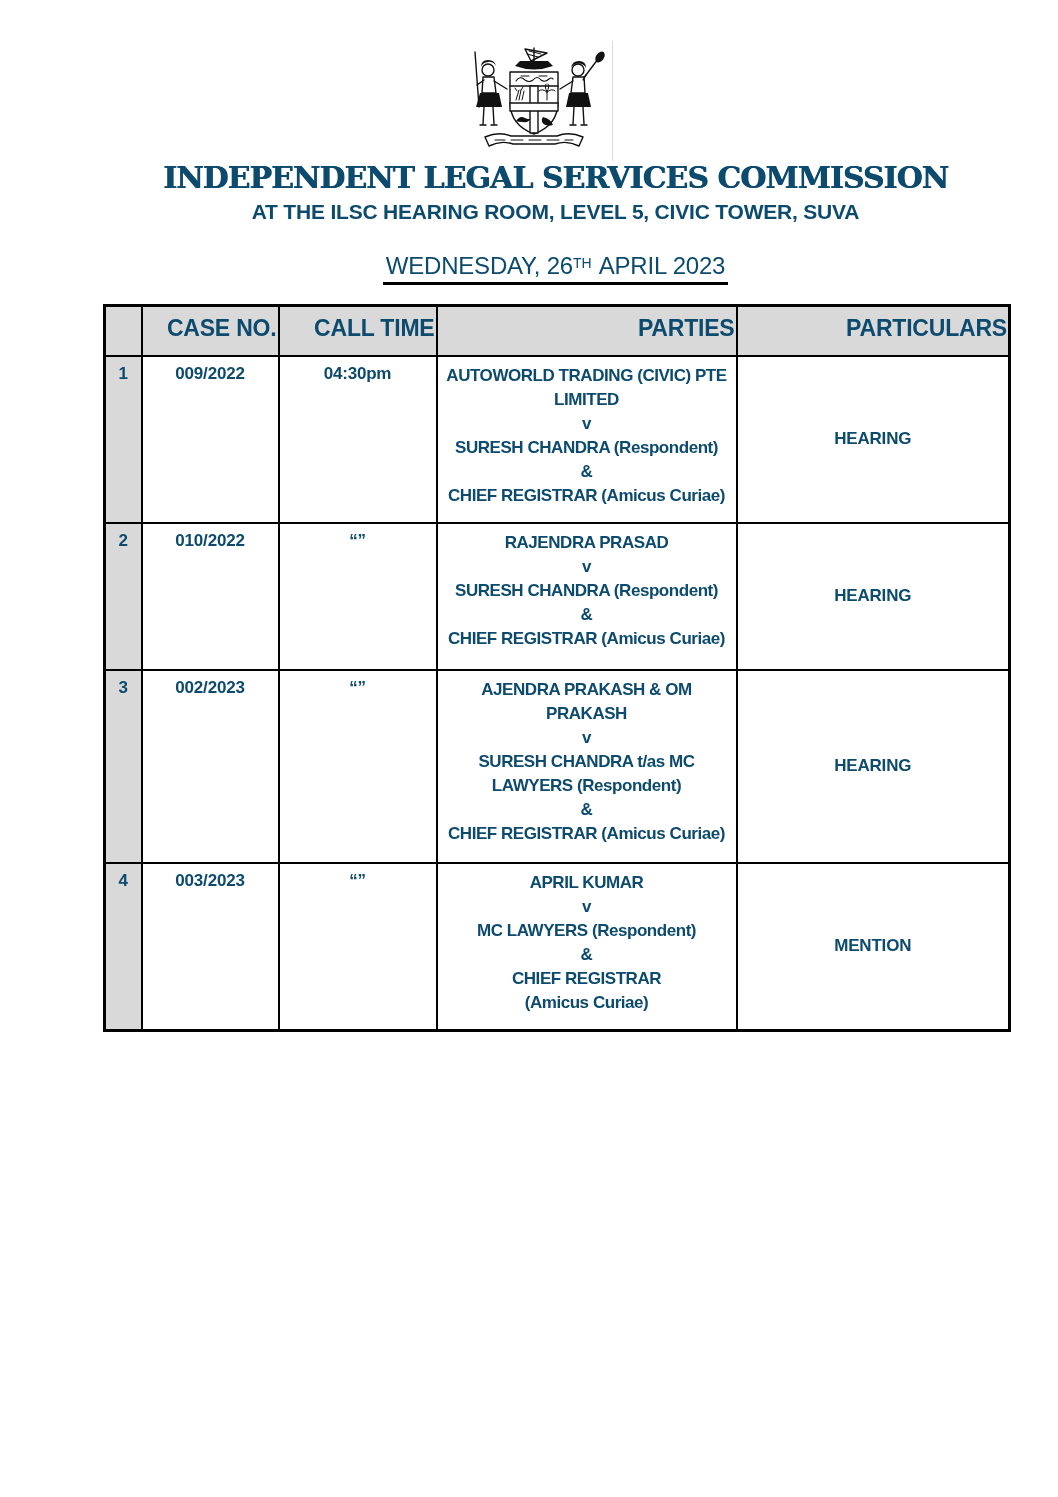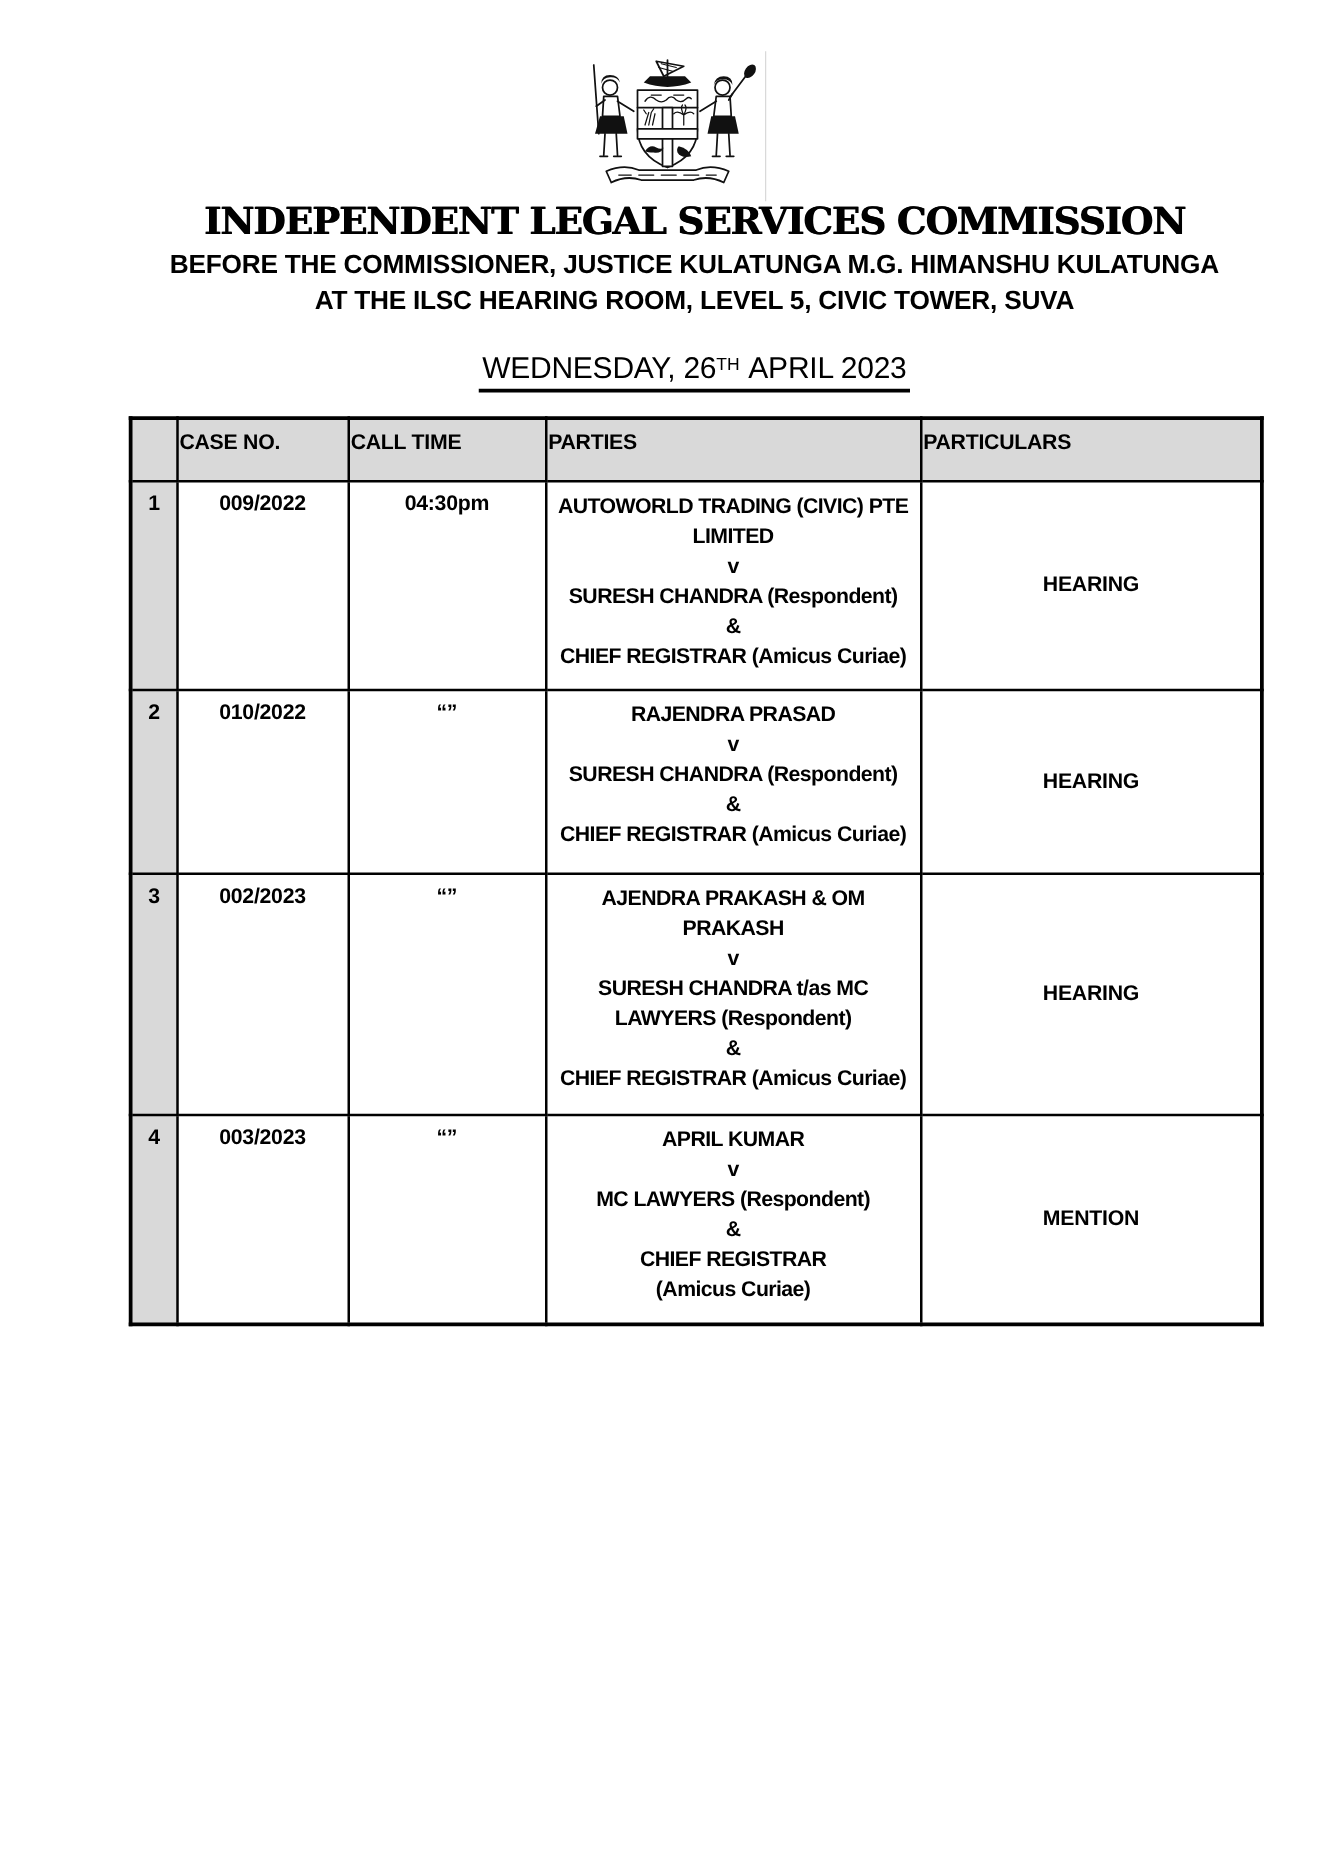--- a/index.html
+++ b/index.html
@@ -1,20 +1,20 @@
 <!DOCTYPE html>
 <html><head>
 <meta charset="utf-8">
 <style>
   html,body { margin:0; padding:0; background:#ffffff; }
   .page {
     position:relative;
     width:1058px; height:1497px;
     background:#ffffff;
-    color:#000000;
+    color:#0c4a6e;
     font-family:"Liberation Sans", sans-serif;
     overflow:hidden;
     box-sizing:border-box;
     padding-top:45px;
   }
   .head-wrap { margin-left:103px; width:905px; text-align:center; }
 
   .emblem-area { position:relative; height:113px; }
   .emblem-area svg { position:absolute; left:352px; top:0; }
   .scan-edge { position:absolute; left:509px; top:-4px; height:120px; width:0; border-left:1px solid #d9d9d9; }
@@ -49,22 +49,22 @@
   table.cause {
     margin:19px 0 0 103px;
     width:905px;
     border-collapse:collapse;
     table-layout:fixed;
     border:3px solid #000;
   }
   .cause th, .cause td { border:2px solid #000; box-sizing:border-box; }
   .cause th {
     background:#d9d9d9;
-    font-size:17px; font-weight:bold;
-    vertical-align:top; text-align:left;
+    font-size:23px; font-weight:bold;
+    vertical-align:top; text-align:right;
     padding-top:8px; height:50px;
     letter-spacing:-0.2px;
     margin-left:15px;
   }
   .cause td {
     font-size:17px; font-weight:bold;
     vertical-align:top; text-align:center;
     padding-top:7px;
     letter-spacing:-0.2px;
   }
@@ -124,21 +124,20 @@
         <path d="M118,36 L105,44 M128,35 L131,30"></path>
         <path d="M114,48 L133,48 L136,62 L111,62 Z" fill="#111" stroke="none"></path>
         <path d="M119,62 L118,79 M128,62 L129,79 M115,80 h6 M126,80 h6"></path>
 
         <path d="M30,92 Q44,86 56,91 L102,91 Q114,86 128,92 L124,101 Q112,95 100,99 L58,99 Q46,95 34,101 Z" fill="#fff"></path>
         <path d="M40,95 h10 M56,95 h12 M74,95 h12 M92,95 h12 M110,95 h8" stroke-width="1"></path>
       </svg>
     </div>
 
     <div class="title">INDEPENDENT LEGAL SERVICES COMMISSION</div>
-    <div class="sub">BEFORE THE COMMISSIONER, JUSTICE KULATUNGA M.G. HIMANSHU KULATUNGA</div>
     <div class="sub">AT THE ILSC HEARING ROOM, LEVEL 5, CIVIC TOWER, SUVA</div>
 
     <div class="date-line">
       <span class="date-inner"><span>WEDNESDAY, 26</span><span class="ord">TH</span><span class="suffix">APRIL 2023</span></span>
     </div>
   </div>
 
   <table class="cause">
     <colgroup>
       <col style="width:37px">

